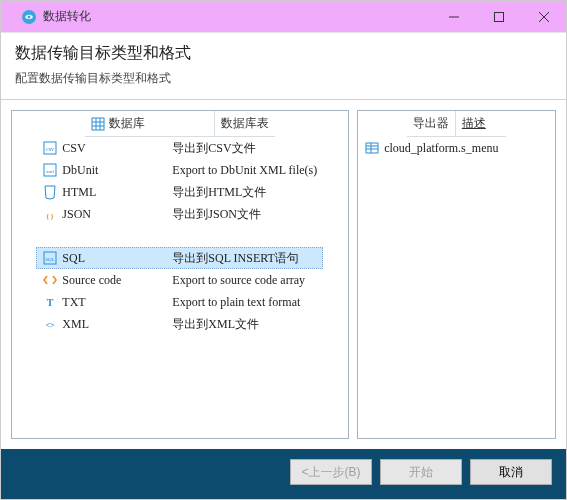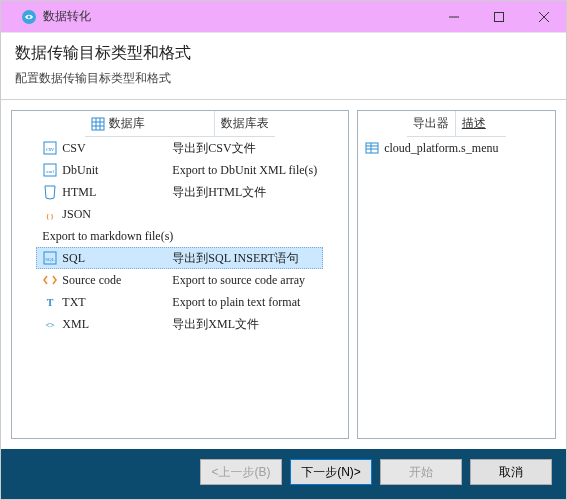--- a/index.html
+++ b/index.html
@@ -274,25 +274,25 @@
         </div>
         <div class="row">
     <div class="cell">
       <span class="icon-slot">
               <svg viewBox="0 0 16 16">
                 <text x="8" y="12" text-anchor="middle" font-size="7" fill="#e98b2a" font-weight="bold">{ }</text>
               </svg>
             </span>
       <span>JSON</span>
     </div>
-        </div>
-        <div class="row">
-    <div class="cell">
-      <span>Export to markdown file(s)</span>
-    </div>
+    <div class="cell">
+      <span>导出到JSON文件</span>
+    </div>
+        </div>
+        <div class="row">
         </div>
         <div class="row selected">
     <div class="cell">
       <span class="icon-slot">
               <svg viewBox="0 0 16 16">
                 <rect x="2" y="2" width="12" height="12" fill="none" stroke="#2a8dd4"></rect>
                 <text x="8" y="11" text-anchor="middle" font-size="5" fill="#2a8dd4">SQL</text>
               </svg>
             </span>
       <span>SQL</span>
@@ -369,16 +369,15 @@
       <span></span>
     </div>
         </div>
       </div>
   </div>
 
 </div>
 
 <div class="footer">
   <button class="btn" disabled="">&lt;上一步(B)</button>
-  <button class="btn primary">下一步(N)&gt;</button>
   <button class="btn" disabled="">开始</button>
   <button class="btn">取消</button>
 </div>
 
 </body></html>

